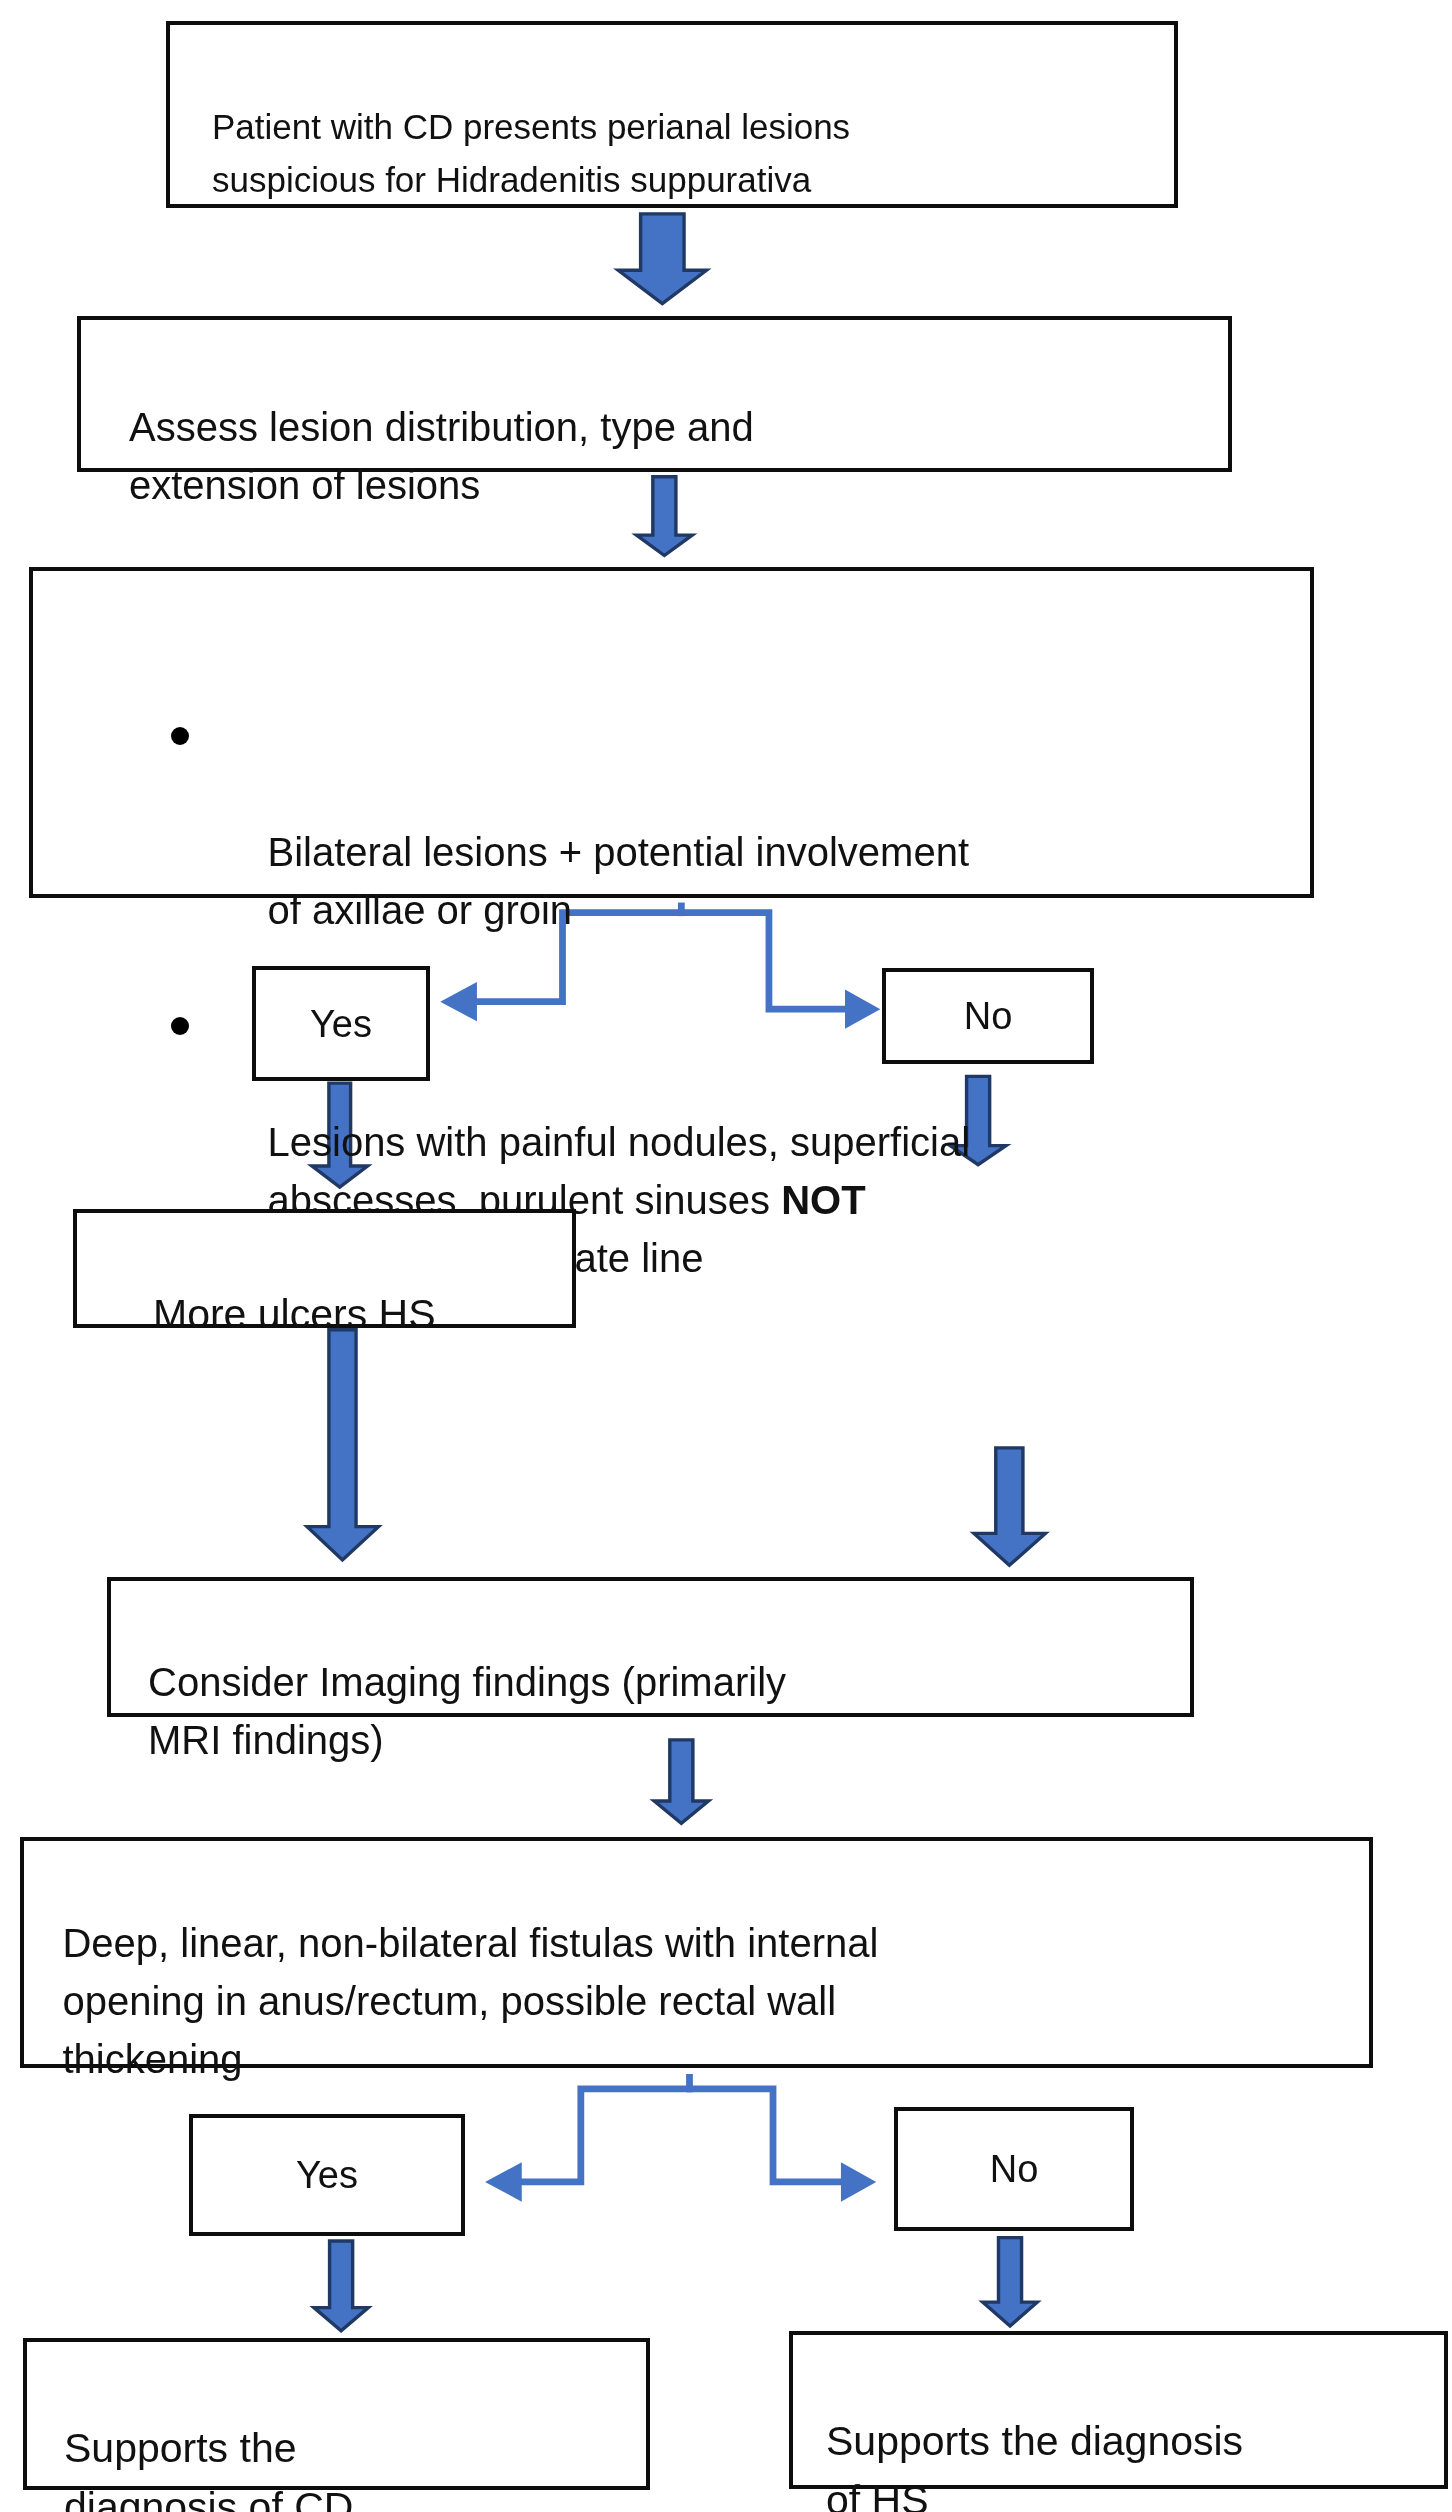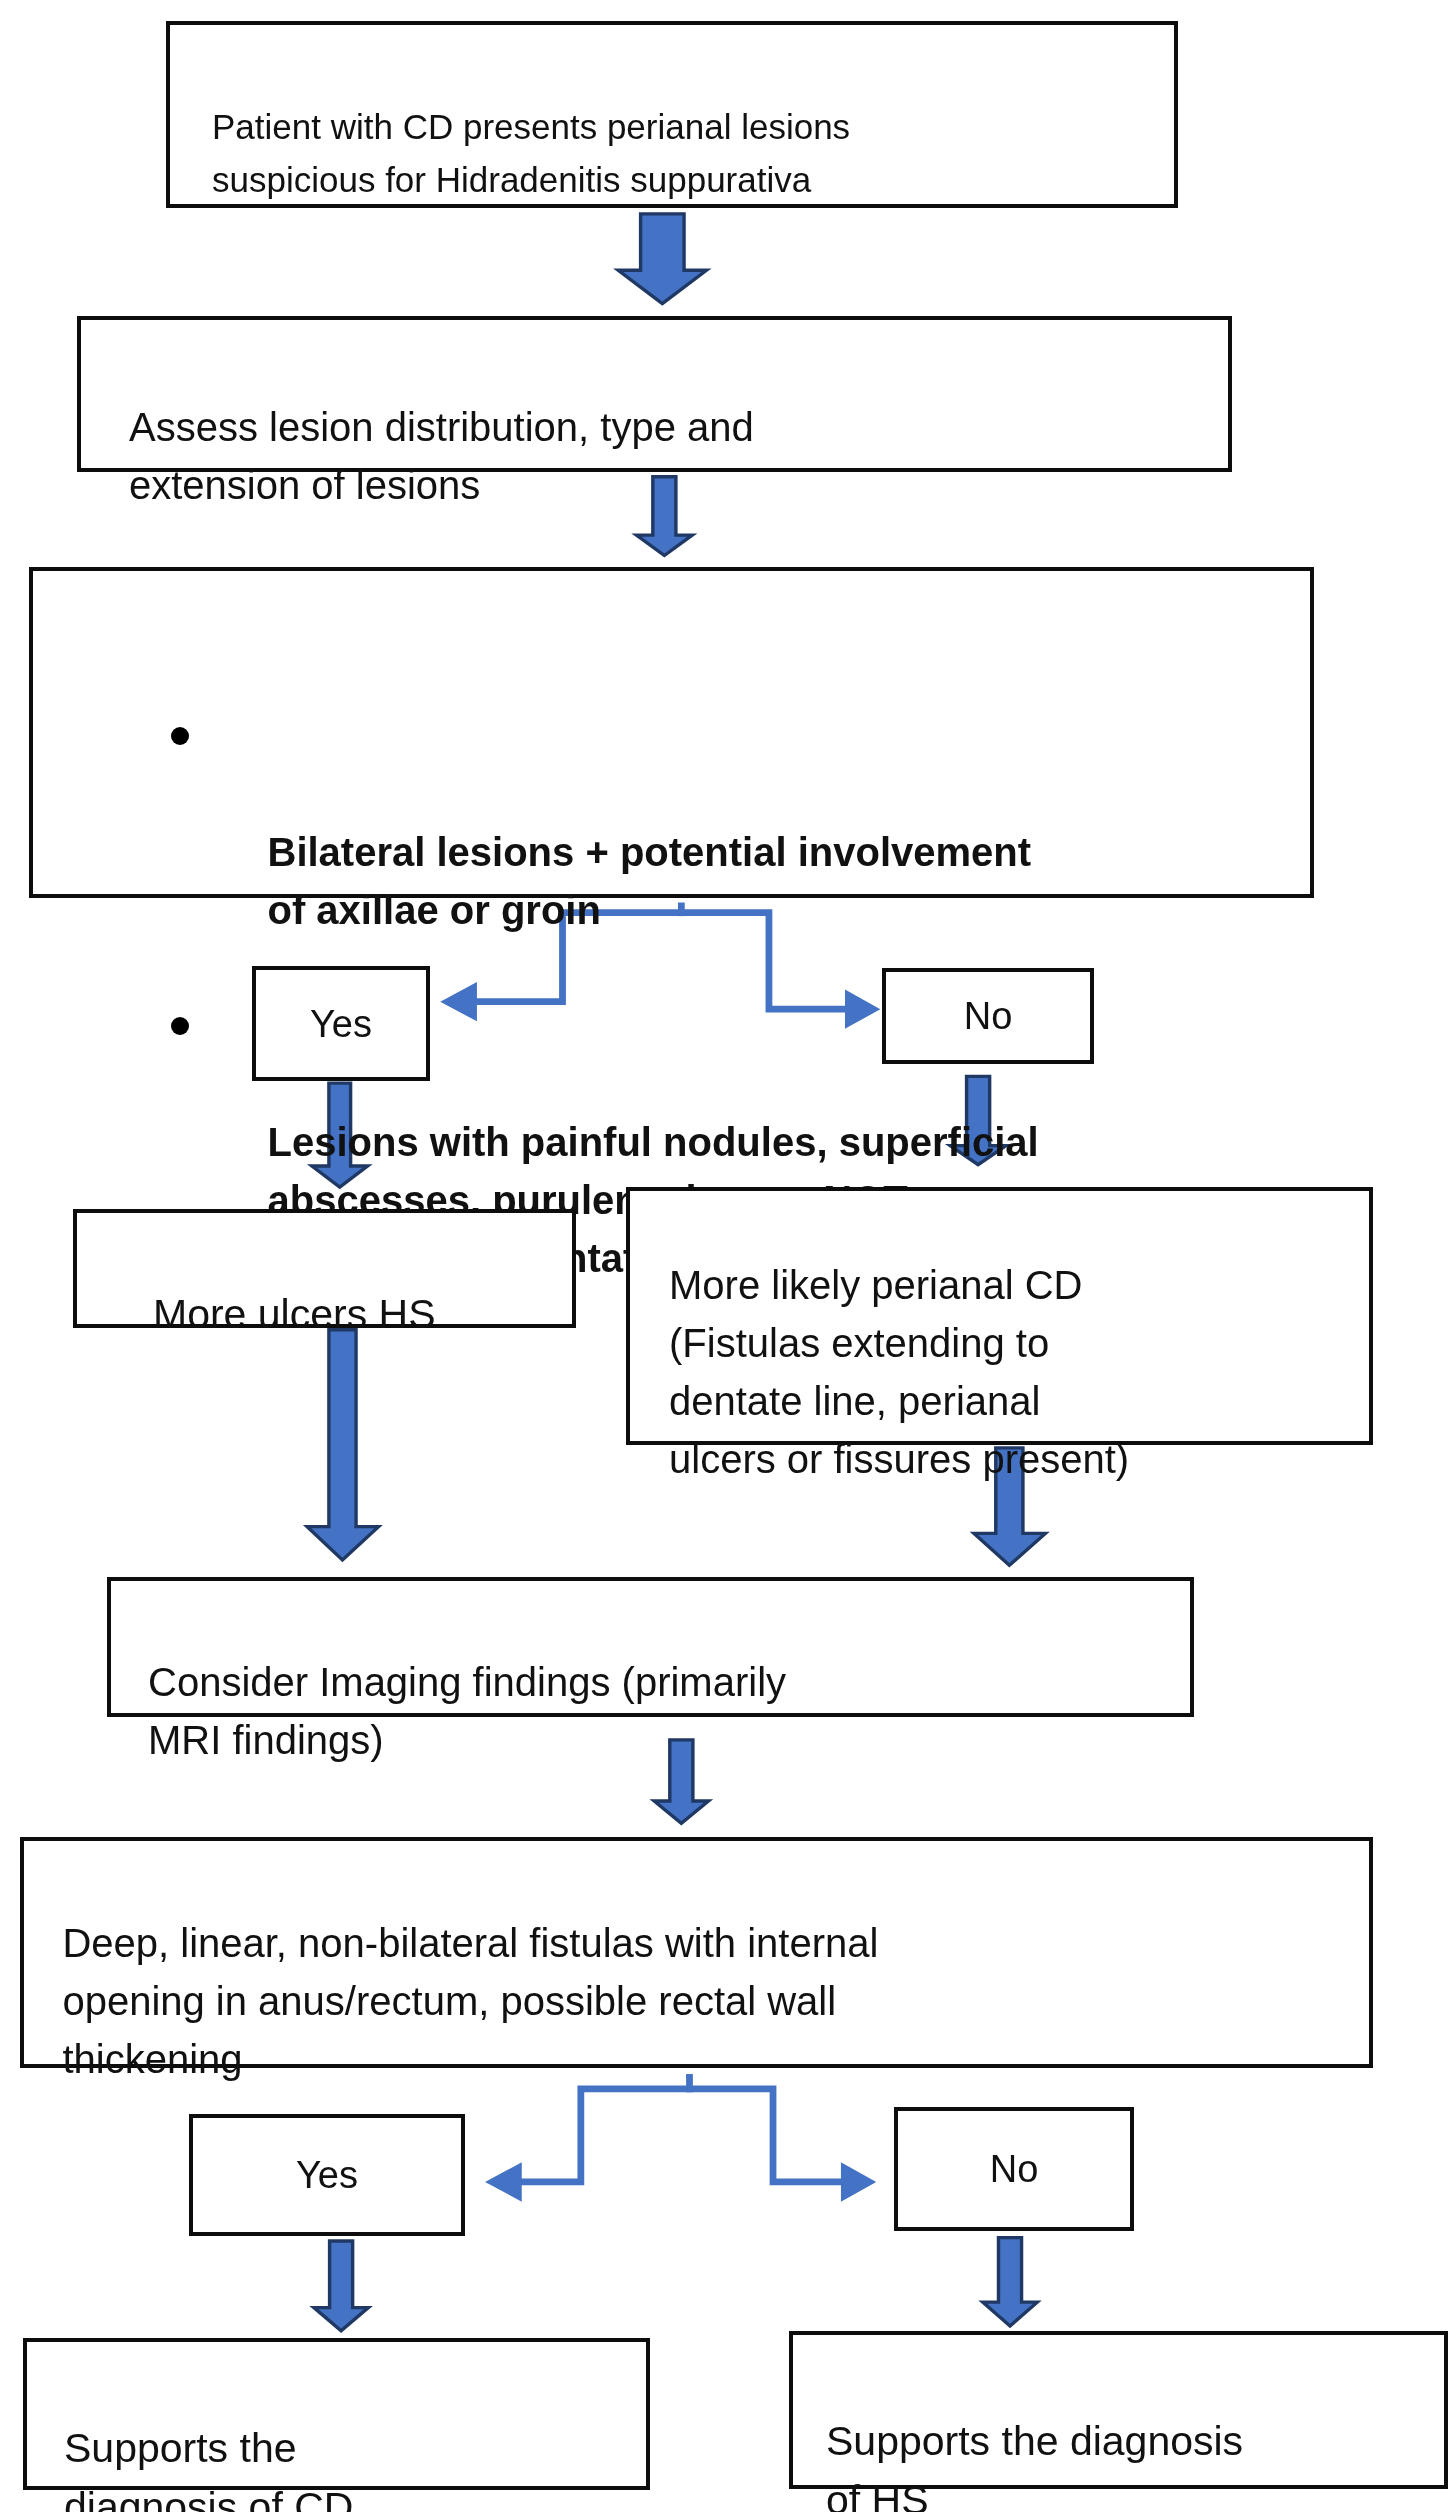--- a/index.html
+++ b/index.html
@@ -25,21 +25,21 @@
     box-sizing:border-box;
     background:#ffffff;
     border:4.8px solid var(--box-border);
     white-space:pre-line;
     line-height:58px;
     font-size:40px;
   }
   .node span, .node b{white-space:pre-line;}
   .box-start{left:166px;top:21px;width:1012px;height:187px;font-size:35px;line-height:53px;padding:22px 54px 16px 42px;}
   .box-assess{left:77px;top:316px;width:1155px;height:156px;padding:20.4px 231px 0 48px;}
-  .box-criteria{left:28.5px;top:567px;width:1285px;height:331px;font-weight:bold;}
+  .box-criteria{left:28.5px;top:567px;width:1285px;height:331px;}
   .criteria-list{list-style:none;margin:0;padding:20.4px 27px 0 138px;}
   .criteria-list li{position:relative;padding-left:97px;}
   .bullet{position:absolute;left:0;top:19.7px;width:18.3px;height:18.3px;border-radius:50%;background:#000;}
   .yn{display:flex;align-items:center;justify-content:center;font-size:38px;white-space:normal;}
   .box-yes1{left:252px;top:966px;width:178px;height:115px;}
   .box-no1{left:882px;top:968px;width:212px;height:96px;}
   .box-hs{left:73px;top:1209px;width:503px;height:119px;font-size:41px;padding:13.6px 13.6px 0 76px;}
   .box-cd{left:626px;top:1187px;width:747px;height:258px;padding:6.8px 20.4px 0 39px;}
   .box-imaging{left:107px;top:1577px;width:1087px;height:140px;padding:13.6px 27px 0 37px;}
   .box-deep{left:20.4px;top:1837px;width:1353px;height:231px;padding:15px 41px 0 38px;}
@@ -112,26 +112,20 @@
   </div>
 
   <div class="node yn box-no1">
     <span>No</span>
   </div>
 
   <div class="node box-hs">
     <span>More ulcers HS</span>
   </div>
 
-  <div class="node box-cd">
-    <span>More likely perianal CD
-(Fistulas extending to
-dentate line, perianal
-ulcers or fissures present)</span>
-  </div>
 
   <div class="node box-imaging">
     <span>Consider Imaging findings (primarily
 MRI findings)</span>
   </div>
 
   <div class="node box-deep">
     <span>Deep, linear, non-bilateral fistulas with internal
 opening in anus/rectum, possible rectal wall
 thickening</span>

